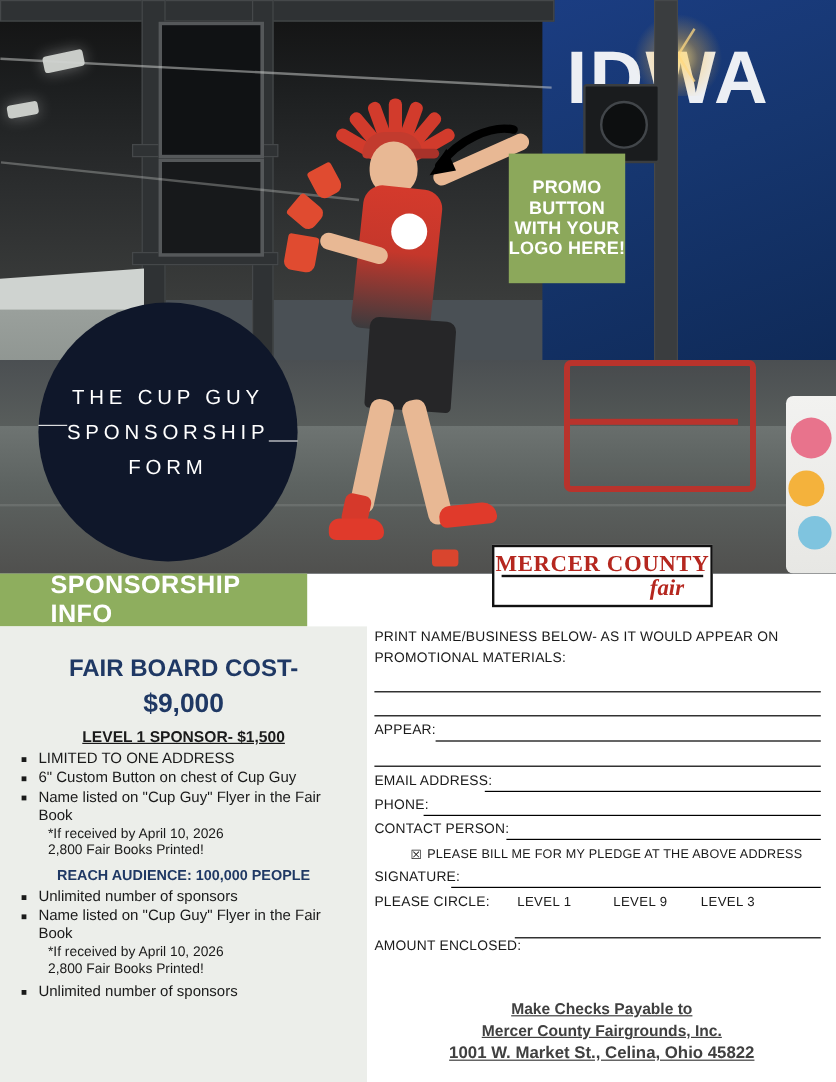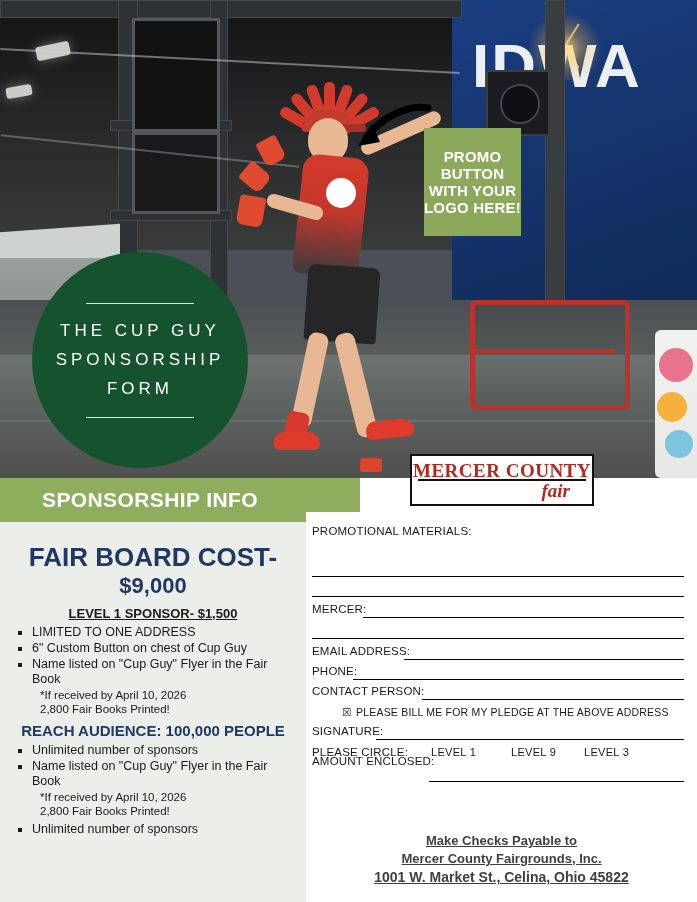--- a/index.html
+++ b/index.html
@@ -264,24 +264,24 @@
     line-height: 17px;
     text-align: center;
     letter-spacing: 0.2px;
   }
 
   
   .circle {
     position: absolute;
     left: 32px; top: 252px;
     width: 216px; height: 216px;
-    background: #14532d;
+    background: #0f172a;
     border-radius: 50%;
     display: flex;
-    flex-direction: column;
+    flex-direction: row;
     align-items: center;
     justify-content: center;
     color: #ffffff;
     text-align: center;
   }
   .circle .rule {
     width: 108px; height: 1px; background: rgba(255,255,255,0.85); margin: 0 0 12px 0;
   }
   .circle .rule.bottom { margin: 14px 0 0 0; }
   .circle .ctext {
@@ -306,55 +306,55 @@
     font-family: "Liberation Serif", serif;
     font-style: italic; font-weight: bold; font-size: 19px;
     color: #b5271f; line-height: 19px; align-self: flex-end; margin-right: 22px;
   }
   .mercer .bar {
     position:absolute; left: 6px; right: 6px; top: 23px; height: 2px; background:#111;
   }
 
   
   .info-bar {
-    position: absolute; left: 0; top: 478px; width: 360px; height: 44px;
+    position: absolute; left: 0; top: 478px; width: 256px; height: 44px;
     background: #8eae5e;
     display: flex; align-items: center;
   }
   .info-bar span {
     color: #ffffff; font-size: 21px; font-weight: bold; letter-spacing: 0.4px; margin-left: 42px;
   }
 
   
   .left-col {
     position: absolute; left: 0; top: 522px; width: 306px; height: 380px;
     background: #eceeea;
   }
   .cost-title {
     text-align: center; color: #1f3864; font-weight: bold;
-    font-size: 26px; margin-top: 20px; line-height: 30px;
+    font-size: 20px; margin-top: 20px; line-height: 30px;
   }
   .cost-amount {
     text-align: center; color: #1f3864; font-weight: bold; font-size: 22px; line-height: 28px;
   }
   .level-head {
     text-align: center; font-weight: bold; font-size: 13px;
     color: #1a1a1a; text-decoration: underline; margin-top: 6px;
   }
   ul.bullets {
     margin: 4px 0 0 0; padding: 0 10px 0 32px; list-style: square;
   }
   ul.bullets li {
     font-size: 12.5px; line-height: 15px; margin-bottom: 1px; color: #1a1a1a;
   }
   .subnote {
     font-size: 11.5px; line-height: 14px; margin: 0 0 0 40px; color: #1a1a1a;
   }
   .reach {
-    text-align: center; color: #1f3864; font-weight: bold; font-size: 15px;
+    text-align: center; color: #1f3864; font-weight: bold; font-size: 12px;
     margin-top: 6px;
   }
 
   
   .right-col {
     position: absolute; left: 306px; top: 512px; width: 391px; height: 390px;
     background: #ffffff;
   }
   .form-intro {
     position: absolute; left: 6px; top: 10px; width: 372px;
@@ -495,27 +495,28 @@
     <div class="subnote">*If received by April 10, 2026</div>
     <div class="subnote">2,800 Fair Books Printed!</div>
 
     <ul class="bullets">
       <li>Unlimited number of sponsors</li>
     </ul>
   </div>
 
   <div class="right-col">
     <div class="form-intro">
+      <div>PRINT NAME/BUSINESS BELOW- AS IT WOULD APPEAR ON</div>
       <div>PROMOTIONAL MATERIALS:</div>
     </div>
 
     <div class="line" style="left:6px; top:64px; width:372px;"></div>
     <div class="line" style="left:6px; top:84px; width:372px;"></div>
 
-    <div class="flabel" style="left:6px; top:91px;">MERCER:</div>
+    <div class="flabel" style="left:6px; top:91px;">APPEAR:</div>
     <div class="line" style="left:57px; top:105px; width:321px;"></div>
     <div class="line" style="left:6px; top:126px; width:372px;"></div>
 
     <div class="flabel" style="left:6px; top:133px;">EMAIL ADDRESS:</div>
     <div class="line" style="left:98px; top:147px; width:280px;"></div>
 
     <div class="flabel" style="left:6px; top:153px;">PHONE:</div>
     <div class="line" style="left:47px; top:167px; width:331px;"></div>
 
     <div class="flabel" style="left:6px; top:173px;">CONTACT PERSON:</div>
@@ -525,21 +526,21 @@
     <div class="fsmall" style="left:50px; top:194px;">PLEASE BILL ME FOR MY PLEDGE AT THE ABOVE ADDRESS</div>
 
     <div class="flabel" style="left:6px; top:213px;">SIGNATURE:</div>
     <div class="line" style="left:70px; top:227px; width:308px;"></div>
 
     <div class="flabel" style="left:6px; top:234px;">PLEASE CIRCLE:</div>
     <div class="circle-opts" style="left:125px; top:234px;">LEVEL 1</div>
     <div class="circle-opts" style="left:205px; top:234px;">LEVEL 9</div>
     <div class="circle-opts" style="left:278px; top:234px;">LEVEL 3</div>
 
-    <div class="flabel" style="left:6px; top:243px;">AMOUNT ENCLOSED:</div>
+    <div class="flabel" style="left:6px; top:271px;">AMOUNT ENCLOSED:</div>
     <div class="line" style="left:123px; top:269px; width:255px;"></div>
   </div>
 
   <div class="checks">
     <div>Make Checks Payable to</div>
     <div>Mercer County Fairgrounds, Inc.</div>
     <div class="big">1001 W. Market St., Celina, Ohio 45822</div>
   </div>
 
 </div>

